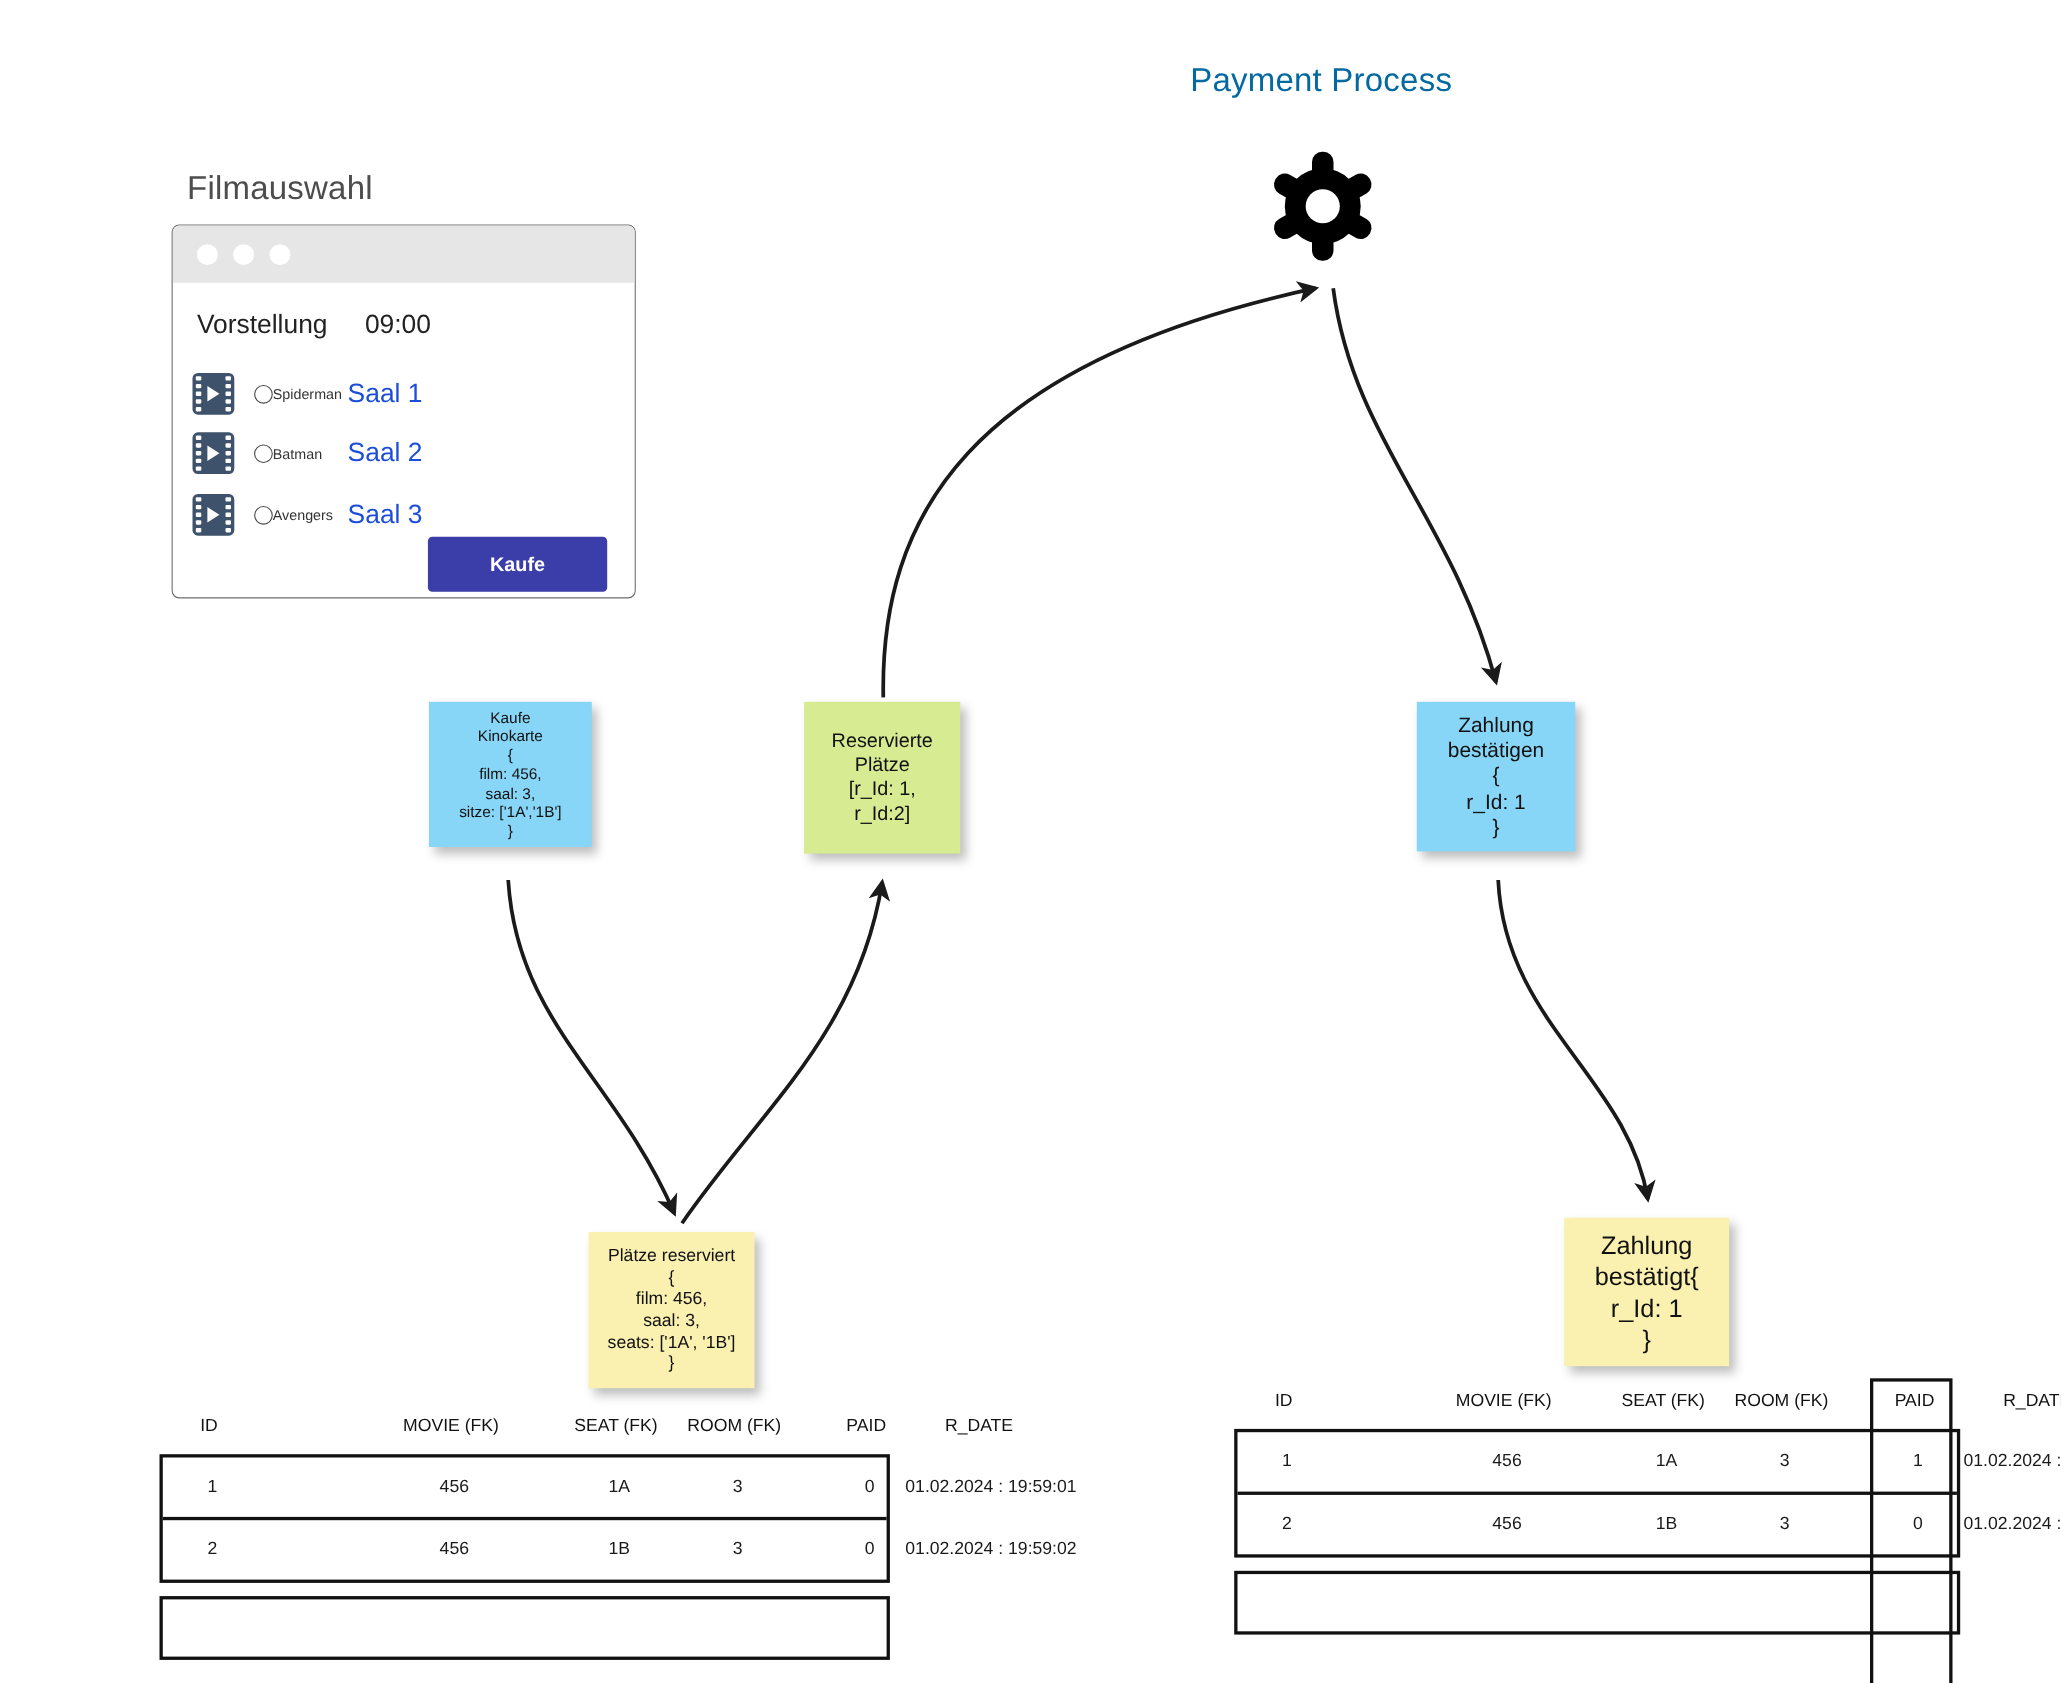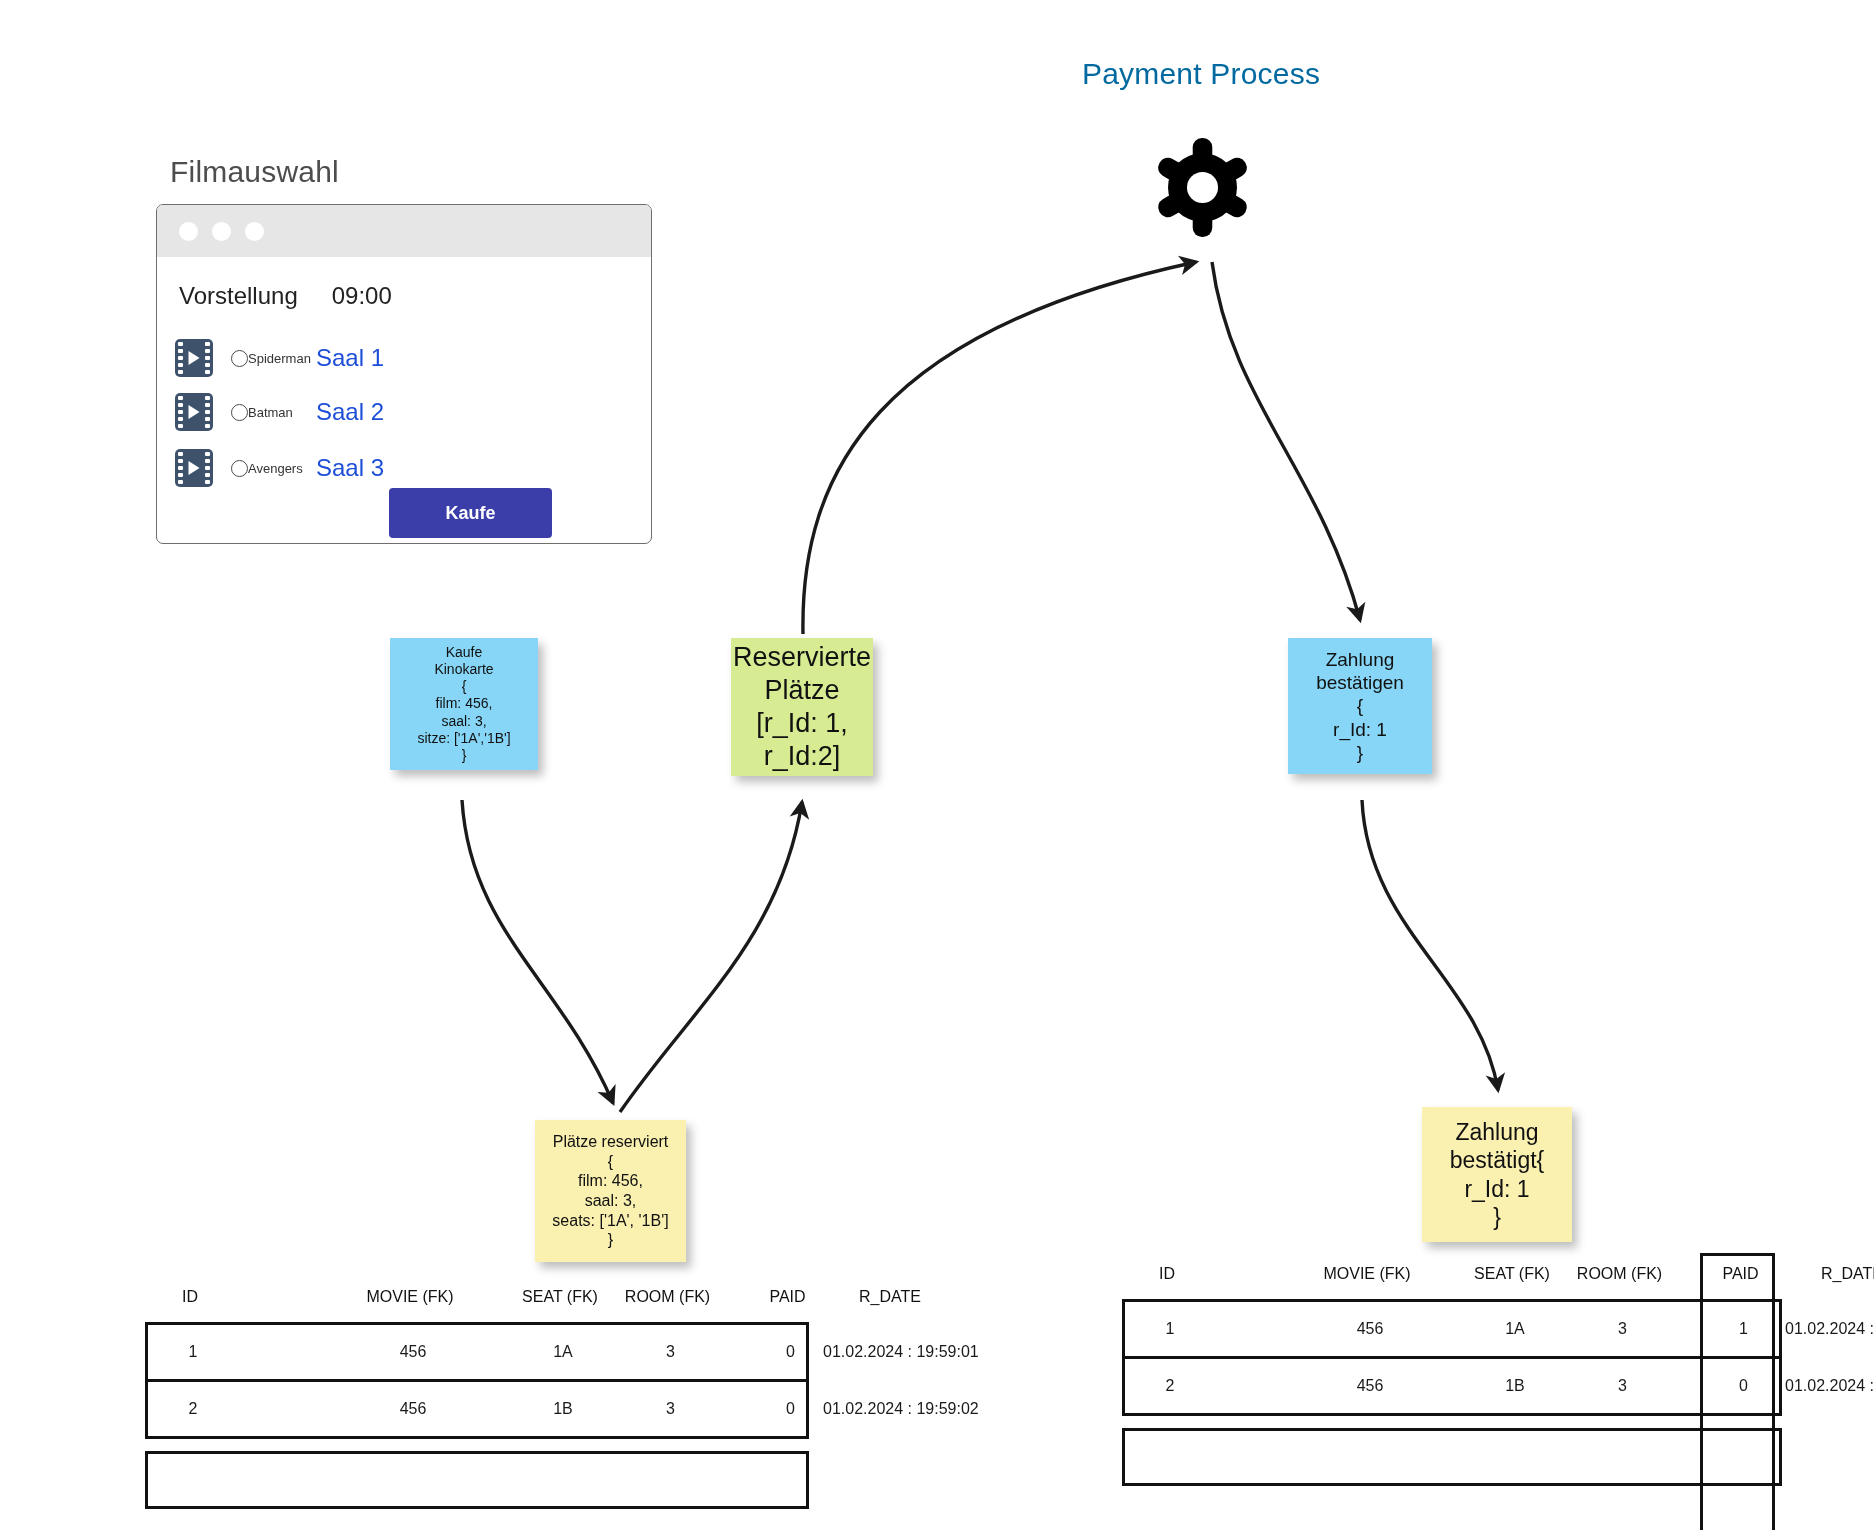--- a/index.html
+++ b/index.html
@@ -33,21 +33,21 @@
   #title-payment {
     left: 1082px; top: 57px;
     color: #0369a1;
   }
 
   
   #app-window {
     position: absolute;
     left: 156px;
     top: 204px;
-    width: 496px;
+    width: 422px;
     height: 340px;
     background: #ffffff;
     border: 1.5px solid #6e6e6e;
     border-radius: 7px;
     box-sizing: border-box;
     overflow: hidden;
   }
   #window-titlebar {
     height: 52px;
     background: #e6e6e6;
@@ -184,21 +184,21 @@
 
   #note-kaufe {
     left: 390px; top: 638px;
     width: 148px; height: 132px;
     font-size: 14px;
     background: #87d6f7;
   }
   #note-reservierte {
     left: 731px; top: 638px;
     width: 142px; height: 138px;
-    font-size: 27px;
+    font-size: 18px;
   }
   #note-zahlung-bestaetigen {
     left: 1288px; top: 638px;
     width: 144px; height: 136px;
     font-size: 19px;
   }
   #note-plaetze-reserviert {
     left: 535px; top: 1120px;
     width: 151px; height: 142px;
     font-size: 16px;

